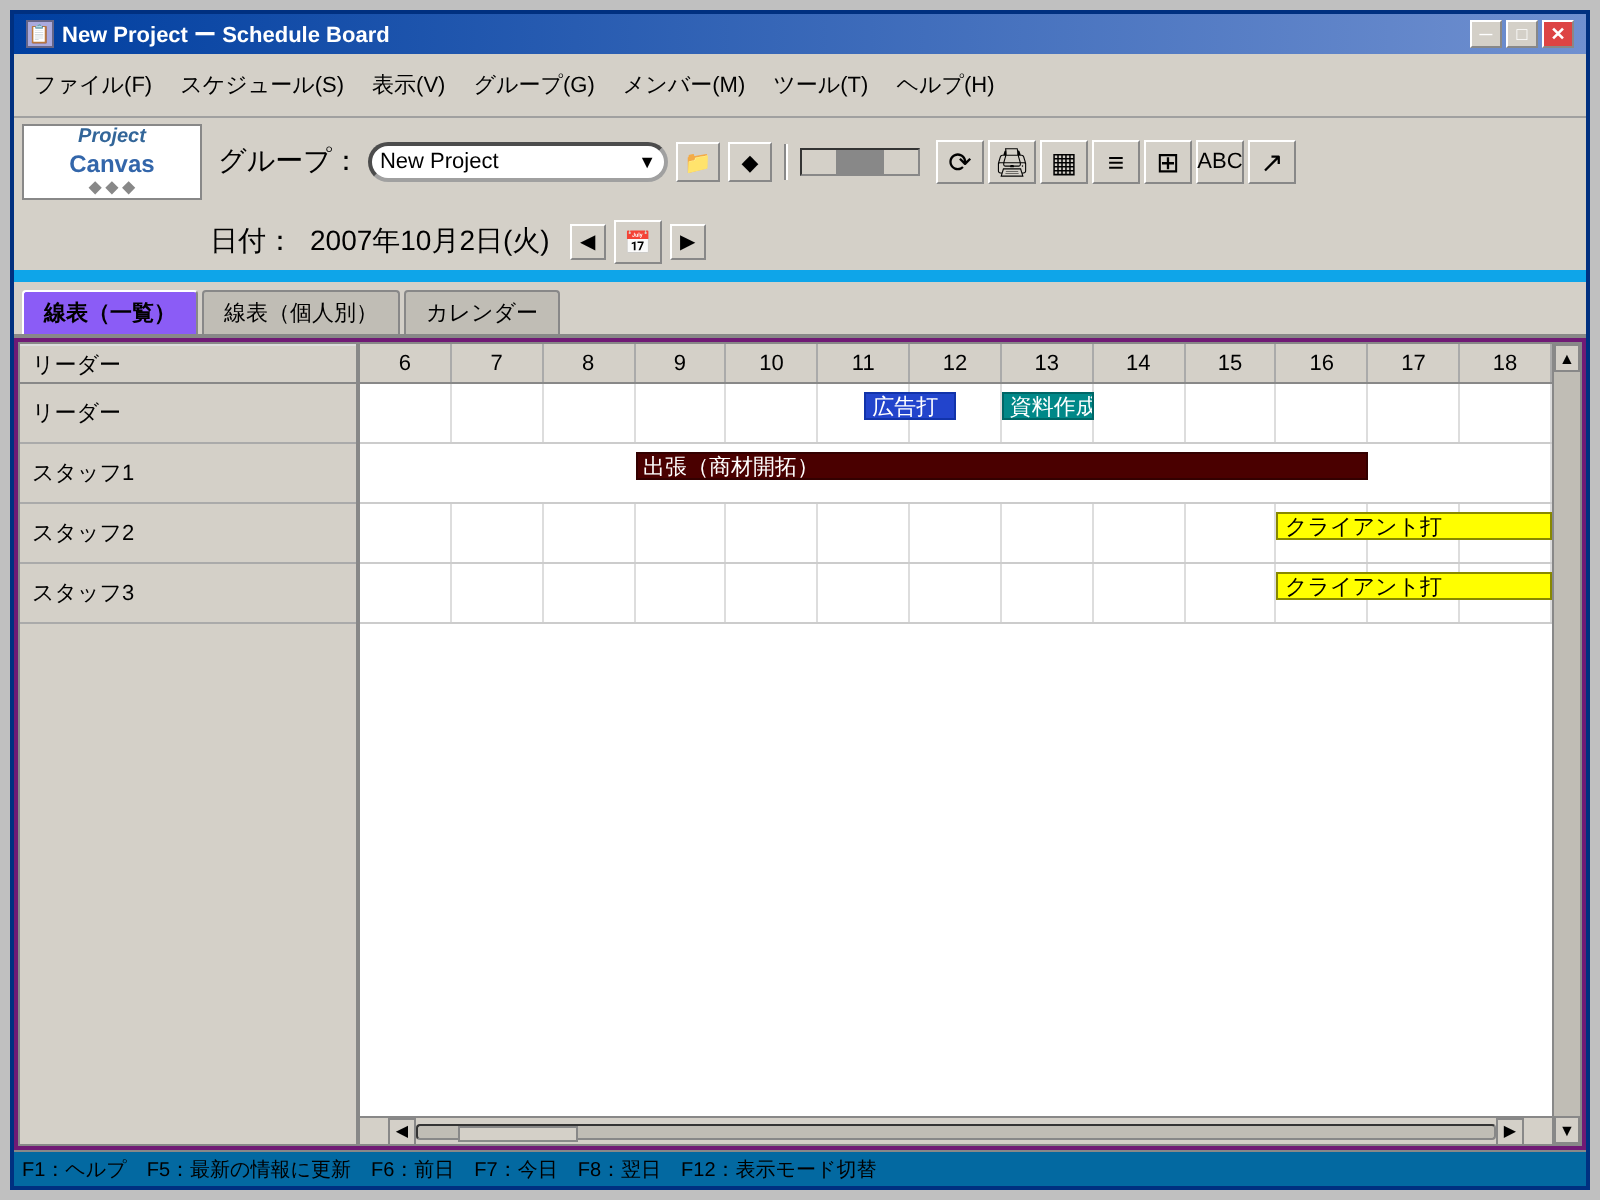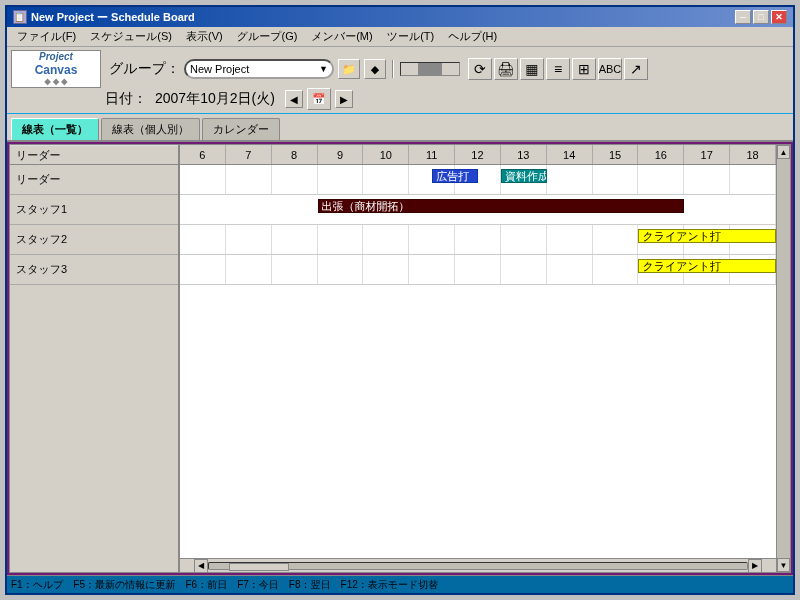--- a/index.html
+++ b/index.html
@@ -48,37 +48,37 @@
       cursor: pointer;
     }
 
     
     .menubar {
       background: #d4d0c8;
       border-bottom: 1px solid #a0a0a0;
       padding: 2px 4px;
       display: flex;
       gap: 2px;
-      height: 20px;
+      height: 32px;
       align-items: center;
     }
     .menu-item {
       padding: 1px 6px;
       font-size: 11px;
       cursor: pointer;
     }
 
     
     .toolbar-area {
       background: #d4d0c8;
-      border-bottom: 1px solid #0ea5e9;
+      border-bottom: 6px solid #0ea5e9;
       padding: 3px 4px;
       display: flex;
       flex-direction: column;
-      gap: 0;
+      gap: 10px;
     }
     .toolbar-row {
       display: flex;
       align-items: center;
       gap: 4px;
     }
     .logo-box {
       width: 90px;
       height: 38px;
       border: 1px solid #888;
@@ -150,21 +150,21 @@
       border: 1px solid #888;
       border-bottom: none;
       background: #c0bdb5;
       cursor: pointer;
       font-size: 11px;
       margin-right: 2px;
       border-top-left-radius: 2px;
       border-top-right-radius: 2px;
     }
     .tab.active {
-      background: #5eead4;
+      background: #8b5cf6;
       font-weight: bold;
       border-top-color: #fff;
       border-left-color: #fff;
       z-index: 1;
     }
 
     
     .main-area {
       flex: 1;
       display: flex;

